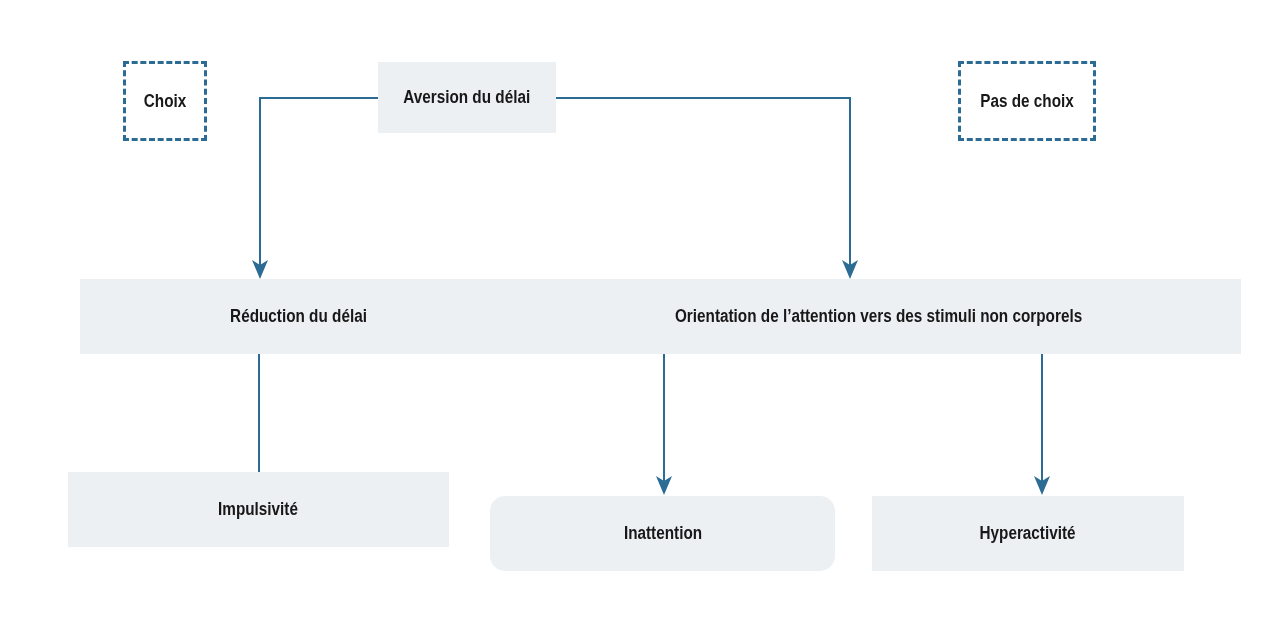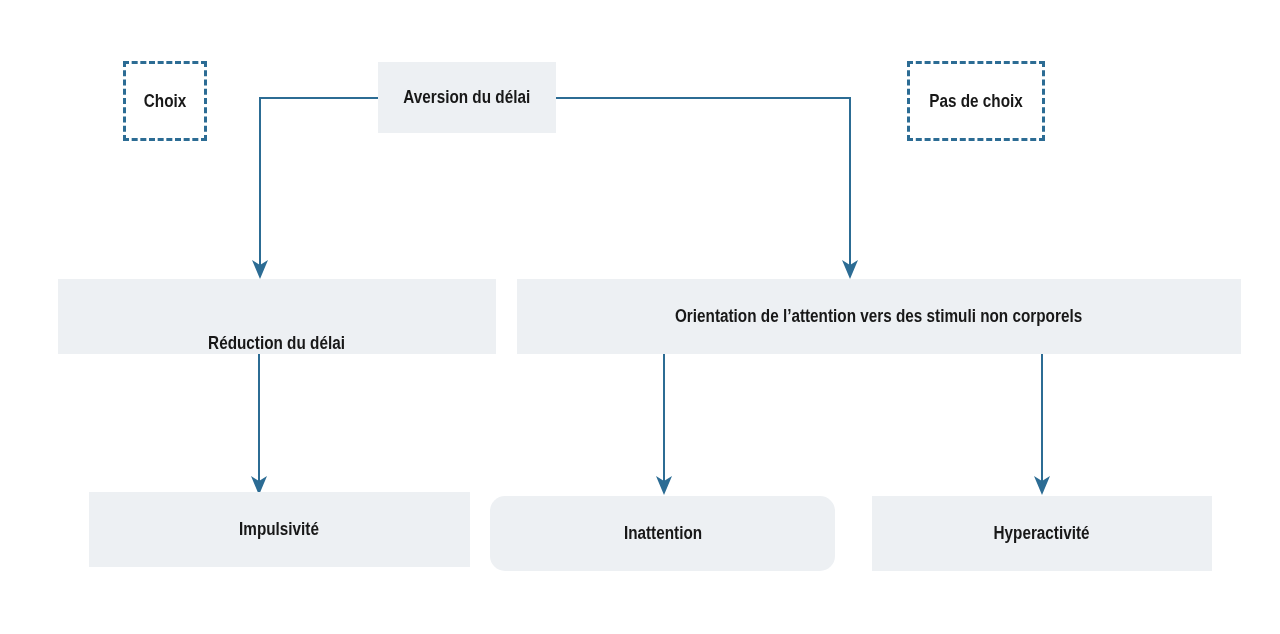--- a/index.html
+++ b/index.html
@@ -42,26 +42,26 @@
     transform: scaleX(0.85);
     transform-origin: center center;
     letter-spacing: 0px;
   }
   .fill-box { background: var(--box-bg); }
   .dashed-box { background: var(--background); border: 3px dashed var(--accent); }
 
   
   #node-choix          { left: 123px; top: 61px;  width: 84px;  height: 80px; }
   #node-aversion       { left: 378px; top: 62px;  width: 178px; height: 71px; }
-  #node-pas-de-choix   { left: 907px; top: 61px;  width: 138px; height: 80px; }
-  #node-reduction      { left: 58px;  top: 279px; width: 438px; height: 75px; align-items: flex-end; }
+  #node-pas-de-choix   { left: 958px; top: 61px;  width: 138px; height: 80px; }
+  #node-reduction      { left: 80px;  top: 279px; width: 438px; height: 75px; }
   #node-orientation    { left: 517px; top: 279px; width: 724px; height: 75px; }
-  #node-impulsivite    { left: 68px;  top: 492px; width: 381px; height: 75px; margin-left: 21px; }
+  #node-impulsivite    { left: 68px;  top: 472px; width: 381px; height: 75px; }
   #node-inattention    { left: 490px; top: 496px; width: 345px; height: 75px; border-radius: 15px; }
-  #node-hyperactivite  { left: 872px; top: 496px; width: 340px; height: 75px; }
+  #node-hyperactivite  { left: 872px; top: 496px; width: 312px; height: 75px; }
 </style>
 </head>
 <body>
 
 <div class="canvas">
 
   <svg class="connectors" viewBox="0 0 1280 634" aria-hidden="true">
     <g>
       <path class="edge" d="M378,98 H260 V266"></path>
       <polygon class="head" points="252,260 260,265 268,260 260,279"></polygon>

